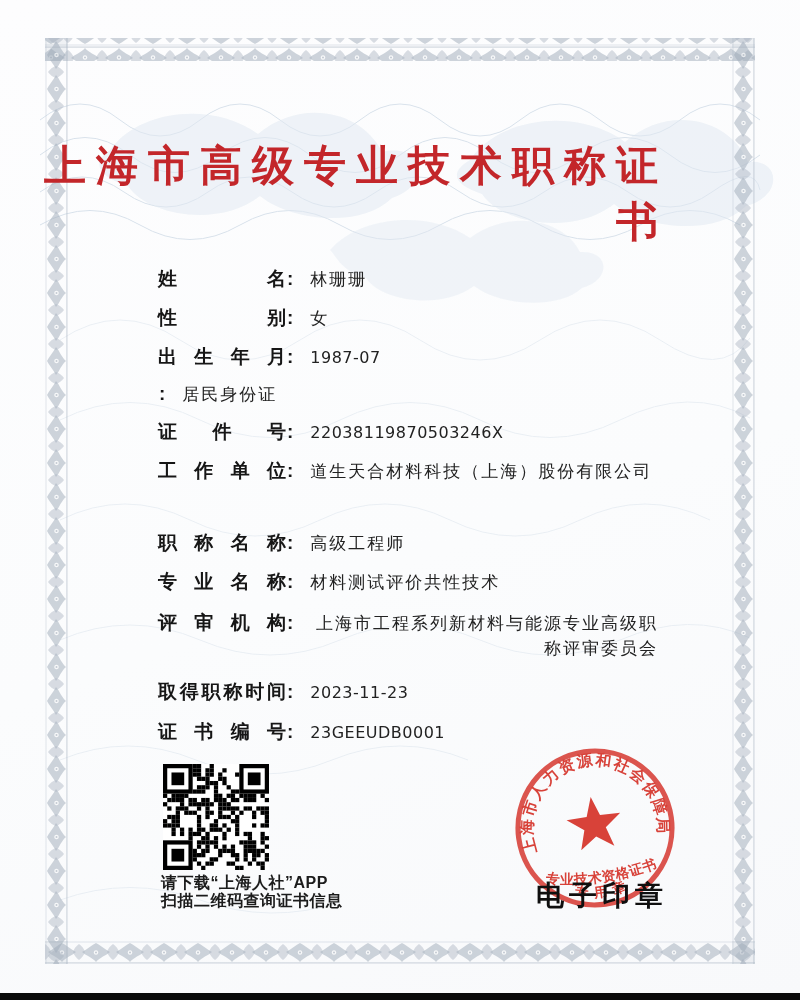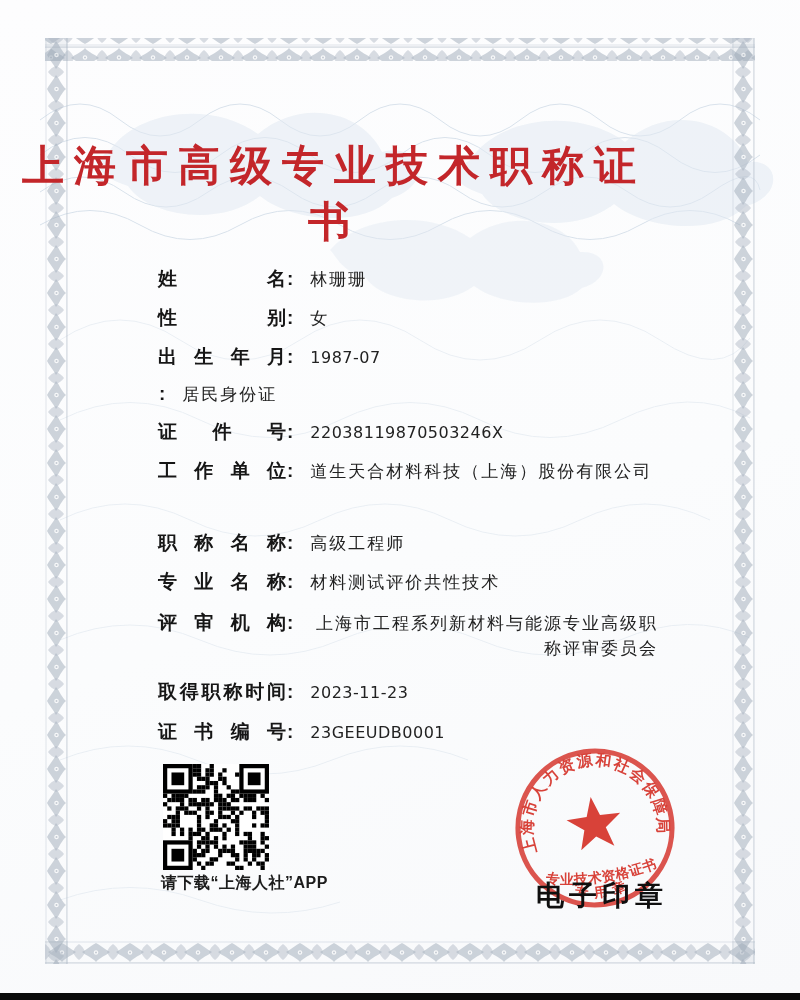--- a/index.html
+++ b/index.html
@@ -5,21 +5,21 @@
   html,body{margin:0;padding:0;}
   .page{
     position:relative;width:800px;height:1000px;
     background:linear-gradient(160deg,#fdfdfe 0%,#fbfcfd 55%,#f8f9fb 100%);
     font-family:"Liberation Sans",sans-serif;
     overflow:hidden;
   }
   .wm,.frame{position:absolute;left:0;top:0;pointer-events:none;}
   .title{
     position:absolute;left:0;top:138px;width:668px;
-    text-align:center;font-size:42px;font-weight:700;
+    text-align:right;font-size:42px;font-weight:700;
     letter-spacing:10px;color:#c3262a;
     font-family:"Liberation Sans",sans-serif;
   }
   .fields{position:absolute;left:158px;top:266px;width:500px;}
   .row{display:flex;align-items:baseline;margin-bottom:13px;min-height:22px;}
   .lab{
     display:inline-block;width:128px;
     font-size:19px;font-weight:700;color:#161616;
     text-align-last:justify;text-align:justify;
     flex:0 0 128px;
@@ -410,20 +410,21 @@
         <rect x="76.32000000000001" y="0" width="29.68" height="29.68" fill="#000"></rect>
         <rect x="80.56" y="4.24" width="21.200000000000003" height="21.200000000000003" fill="#fff"></rect>
         <rect x="84.80000000000001" y="8.48" width="12.72" height="12.72" fill="#000"></rect>
         <rect x="0" y="76.32000000000001" width="29.68" height="29.68" fill="#000"></rect>
         <rect x="4.24" y="80.56" width="21.200000000000003" height="21.200000000000003" fill="#fff"></rect>
         <rect x="8.48" y="84.80000000000001" width="12.72" height="12.72" fill="#000"></rect>
       </svg>
     </div>
   <div class="qr-caption">
     <div>请下载“上海人社”APP</div>
+    <div>扫描二维码查询证书信息</div>
   </div>
 
   <svg class="seal" viewBox="0 0 200 200">
     <g transform="rotate(-8 100 100)" fill="#d5342b">
       <circle cx="100" cy="100" r="81" fill="none" stroke="#d5342b" stroke-width="5.5" opacity="0.9"></circle>
       <defs>
         <path id="sealTopArc" d="M38,122.6 A66,66 0 1 1 162,122.6" fill="none"></path>
         <path id="sealMidArc" d="M40,150 Q100,164 160,150" fill="none"></path>
         <path id="sealBotArc" d="M62,164 Q100,181 138,164" fill="none"></path>
       </defs>

